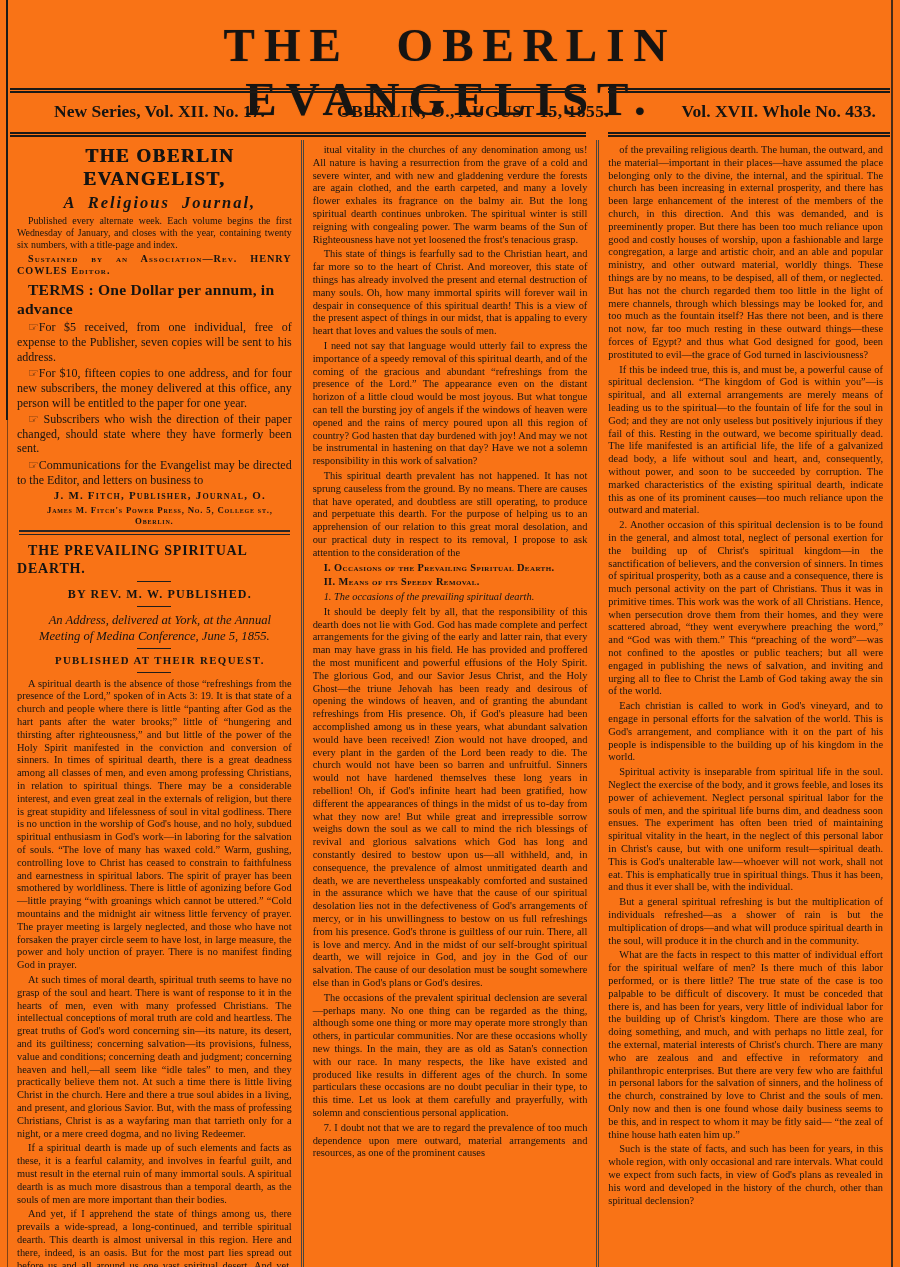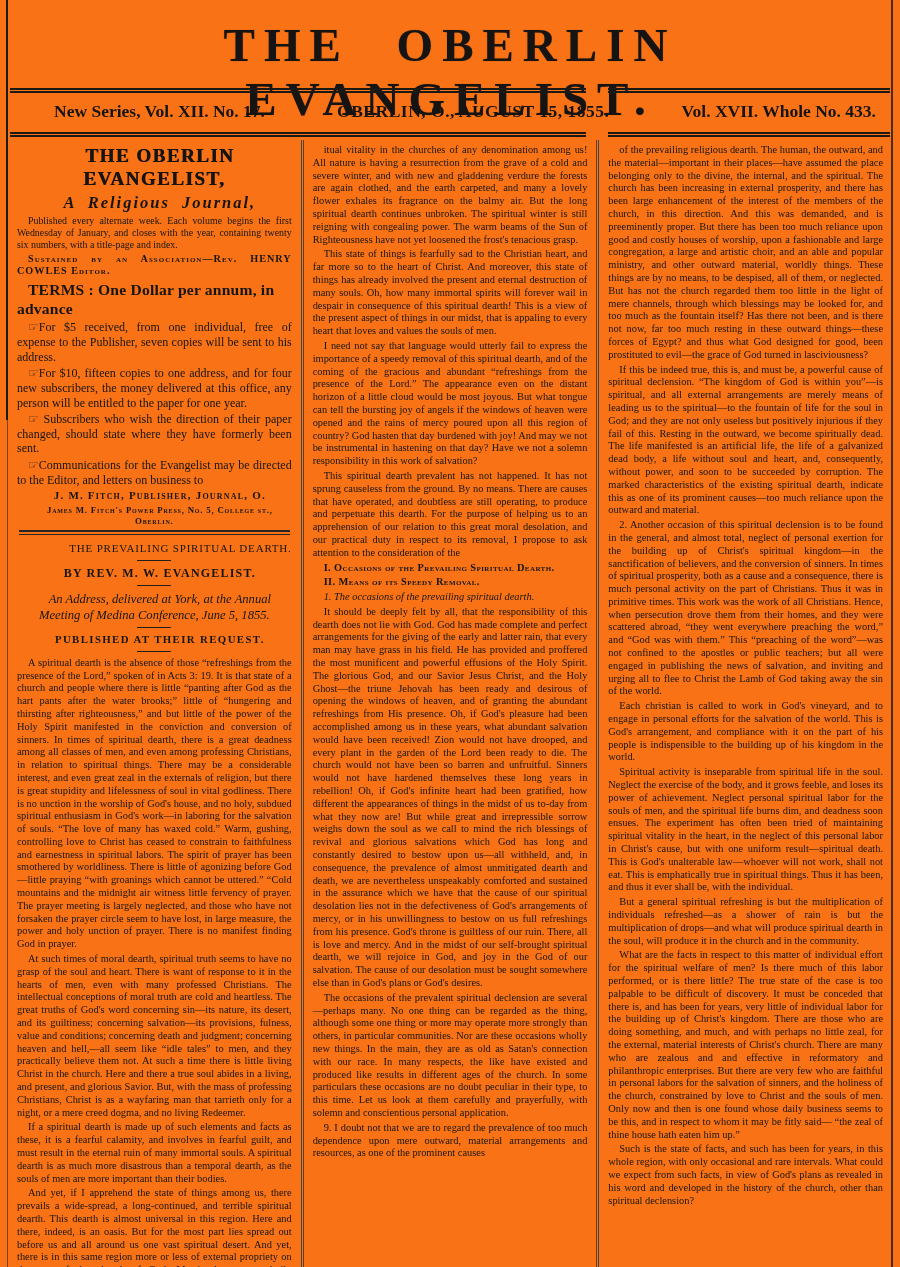--- a/index.html
+++ b/index.html
@@ -57,21 +57,21 @@
     margin:2px 0 5px 0;text-align:left;
   }
   .notice{font-size:12px;line-height:1.22;margin-bottom:4px;}
   .publisher{text-align:center;text-indent:0;font-size:11px;letter-spacing:1.2px;
     font-variant:small-caps;font-weight:bold;margin:1px 0 1px 0;}
   .press{text-align:center;text-indent:0;font-size:8.8px;letter-spacing:.8px;
     font-variant:small-caps;font-weight:bold;margin-bottom:4px;}
   .sect-rule2{border-top:2px solid #2a2623;border-bottom:1px solid #2a2623;height:2px;margin:4px 2px 7px 2px;}
 
   
-  .art-title{text-align:right;text-indent:0;font-weight:normal;font-size:11px;
+  .art-title{text-align:left;text-indent:0;font-weight:bold;font-size:14px;
     letter-spacing:.8px;margin:6px 0 2px 0;}
   .mini-rule{width:34px;border-top:1px solid #211e1b;margin:4px auto 5px auto;}
   .byline{text-align:center;text-indent:0;font-weight:bold;font-size:12px;
     letter-spacing:1.2px;margin-bottom:1px;}
   .address{text-align:center;text-indent:0;font-style:italic;font-size:12.6px;
     line-height:1.3;margin:1px 4px 1px 4px;}
   .request{text-align:center;text-indent:0;font-variant:small-caps;font-weight:bold;
     font-size:10.8px;letter-spacing:1.4px;margin-bottom:2px;}
 
   
@@ -114,21 +114,21 @@
       <p class="terms">TERMS : One Dollar per annum, in advance</p>
       <p class="notice">☞For $5 received, from one individual, free of expense to the Publisher, seven copies will be sent to his address.</p>
       <p class="notice">☞For $10, fifteen copies to one address, and for four new subscribers, the money delivered at this office, any person will be entitled to the paper for one year.</p>
       <p class="notice">☞ Subscribers who wish the direction of their paper changed, should state where they have formerly been sent.</p>
       <p class="notice">☞Communications for the Evangelist may be directed to the Editor, and letters on business to</p>
       <p class="publisher">J. M. Fitch, Publisher, Journal, O.</p>
       <p class="press">James M. Fitch's Power Press, No. 5, College st., Oberlin.</p>
       <div class="sect-rule2"></div>
       <p class="art-title">THE PREVAILING SPIRITUAL DEARTH.</p>
       <div class="mini-rule"></div>
-      <p class="byline">BY REV. M. W. EVANGELIST.</p>
+      <p class="byline">BY REV. M. W. PUBLISHED.</p>
       <div class="mini-rule"></div>
       <p class="address">An Address, delivered at York, at the Annual Meeting of Medina Conference, June 5, 1855.</p>
       <div class="mini-rule"></div>
       <p class="request">PUBLISHED AT THEIR REQUEST.</p>
       <div class="mini-rule"></div>
       <p>A spiritual dearth is the absence of those “refreshings from the presence of the Lord,” spoken of in Acts 3: 19.  It is that state of a church and people where there is little “panting after God as the hart pants after the water brooks;” little of “hungering and thirsting after righteousness,” and but little of the power of the Holy Spirit manifested in the conviction and conversion of sinners.  In times of spiritual dearth, there is a great deadness among all classes of men, and even among professing Christians, in relation to spiritual things.  There may be a considerable interest, and even great zeal in the externals of religion, but there is great stupidity and lifelessness of soul in vital godliness.  There is no unction in the worship of God's house, and no holy, subdued spiritual enthusiasm in God's work—in laboring for the salvation of souls.  “The love of many has waxed cold.”  Warm, gushing, controlling love to Christ has ceased to constrain to faithfulness and earnestness in spiritual labors.  The spirit of prayer has been smothered by worldliness.  There is little of agonizing before God—little praying “with groanings which cannot be uttered.”  “Cold mountains and the midnight air witness little fervency of prayer.  The prayer meeting is largely neglected, and those who have not forsaken the prayer circle seem to have lost, in large measure, the power and holy unction of prayer.  There is no manifest finding God in prayer.</p>
       <p>At such times of moral dearth, spiritual truth seems to have no grasp of the soul and heart.  There is want of response to it in the hearts of men, even with many professed Christians.  The intellectual conceptions of moral truth are cold and heartless.  The great truths of God's word concerning sin—its nature, its desert, and its guiltiness; concerning salvation—its provisions, fulness, value and conditions; concerning death and judgment; concerning heaven and hell,—all seem like “idle tales” to men, and they practically believe them not.  At such a time there is little living Christ in the church.  Here and there a true soul abides in a living, and present, and glorious Savior.  But, with the mass of professing Christians, Christ is as a wayfaring man that tarrieth only for a night, or a mere creed dogma, and no living Redeemer.</p>
       <p>If a spiritual dearth is made up of such elements and facts as these, it is a fearful calamity, and involves in fearful guilt, and must result in the eternal ruin of many immortal souls.  A spiritual dearth is as much more disastrous than a temporal dearth, as the souls of men are more important than their bodies.</p>
       <p>And yet, if I apprehend the state of things among us, there prevails a wide-spread, a long-continued, and terrible spiritual dearth.  This dearth is almost universal in this region.  Here and there, indeed, is an oasis.  But for the most part lies spread out before us and all around us one vast spiritual desert.  And yet, there is in this same region more or less of external propriety on the part of the church of God.  Meeting-houses are built, parsonages are reared, ministers are settled, and, in many respects there is valuable improvement in external appearances, and in material interests.  But where is the spir-</p>
     </div>
@@ -136,21 +136,21 @@
     <div class="col">
       <p>itual vitality in the churches of any denomination among us!  All nature is having a resurrection from the grave of a cold and severe winter, and with new and gladdening verdure the forests are again clothed, and the earth carpeted, and many a lovely flower exhales its fragrance on the balmy air.  But the long spiritual dearth continues unbroken.  The spiritual winter is still reigning with congealing power.  The warm beams of the Sun of Righteousness have not yet loosened the frost's tenacious grasp.</p>
       <p>This state of things is fearfully sad to the Christian heart, and far more so to the heart of Christ.  And moreover, this state of things has already involved the present and eternal destruction of many souls.  Oh, how many immortal spirits will forever wail in despair in consequence of this spiritual dearth!  This is a view of the present aspect of things in our midst, that is appaling to every heart that loves and values the souls of men.</p>
       <p>I need not say that language would utterly fail to express the importance of a speedy removal of this spiritual dearth, and of the coming of the gracious and abundant “refreshings from the presence of the Lord.”  The appearance even on the distant horizon of a little cloud would be most joyous.  But what tongue can tell the bursting joy of angels if the windows of heaven were opened and the rains of mercy poured upon all this region of country?  God hasten that day burdened with joy!  And may we not be instrumental in hastening on that day? Have we not a solemn responsibility in this work of salvation?</p>
       <p>This spiritual dearth prevalent has not happened.  It has not sprung causeless from the ground.  By no means. There are causes that have operated, and doubtless are still operating, to produce and perpetuate this dearth. For the purpose of helping us to an apprehension of our relation to this great moral desolation, and our practical duty in respect to its removal, I propose to ask attention to the consideration of the</p>
       <p class="sc">I. Occasions of the Prevailing Spiritual Dearth.</p>
       <p class="sc">II. Means of its Speedy Removal.</p>
       <p class="it">1. The occasions of the prevailing spiritual dearth.</p>
       <p>It should be deeply felt by all, that the responsibility of this dearth does not lie with God.  God has made complete and perfect arrangements for the giving of the early and latter rain, that every man may have grass in his field.  He has provided and proffered the most munificent and powerful effusions of the Holy Spirit.  The glorious God, and our Savior Jesus Christ, and the Holy Ghost—the triune Jehovah has been ready and desirous of opening the windows of heaven, and of granting the abundant refreshings from His presence.  Oh, if God's pleasure had been accomplished among us in these years, what abundant salvation would have been received! Zion would not have drooped, and every plant in the garden of the Lord been ready to die.  The church would not have been so barren and unfruitful.  Sinners would not have hardened themselves these long years in rebellion!  Oh, if God's infinite heart had been gratified, how different the appearances of things in the midst of us to-day from what they now are!  But while great and irrepressible sorrow weighs down the soul as we call to mind the rich blessings of revival and glorious salvations which God has long and constantly desired to bestow upon us—all withheld, and, in consequence, the prevalence of almost unmitigated dearth and death, we are nevertheless unspeakably comforted and sustained in the assurance which we have that the cause of our spiritual desolation lies not in the defectiveness of God's arrangements of mercy, or in his unwillingness to bestow on us full refreshings from his presence.  God's throne is guiltless of our ruin.  There, all is love and mercy.  And in the midst of our self-brought spiritual dearth, we will rejoice in God, and joy in the God of our salvation.  The cause of our desolation must be sought somewhere else than in God's plans or God's desires.</p>
       <p>The occasions of the prevalent spiritual declension are several—perhaps many.  No one thing can be regarded as the thing, although some one thing or more may operate more strongly than others, in particular communities.  Nor are these occasions wholly new things.  In the main, they are as old as Satan's connection with our race.  In many respects, the like have existed and produced like results in different ages of the church.  In some particulars these occasions are no doubt peculiar in their type, to this time.  Let us look at them carefully and prayerfully, with solemn and conscientious personal application.</p>
-      <p>9. I doubt not that we are to regard the prevalence of too much dependence upon mere outward, material arrangements and resources, as one of the prominent causes</p>
+      <p>7. I doubt not that we are to regard the prevalence of too much dependence upon mere outward, material arrangements and resources, as one of the prominent causes</p>
     </div>
 
     <div class="col">
       <p>of the prevailing religious dearth.  The human, the outward, and the material—important in their places—have assumed the place belonging only to the divine, the internal, and the spiritual.  The church has been increasing in external prosperity, and there has been large enhancement of the interest of the members of the church, in this direction.  And this was demanded, and is preeminently proper.  But there has been too much reliance upon good and costly houses of worship, upon a fashionable and large congregation, a large and artistic choir, and an able and popular ministry, and other outward material, worldly things.  These things are by no means, to be despised, all of them, or neglected.  But has not the church regarded them too little in the light of mere channels, through which blessings may be looked for, and too much as the fountain itself?  Has there not been, and is there not now, far too much resting in these outward things—these forces of Egypt? and thus what God designed for good, been prostituted to evil—the grace of God turned in lasciviousness?</p>
       <p>If this be indeed true, this is, and must be, a powerful cause of spiritual declension.  “The kingdom of God is within you”—is spiritual, and all external arrangements are merely means of leading us to the spiritual—to the fountain of life for the soul in God; and they are not only useless but positively injurious if they fail of this. Resting in the outward, we become spiritually dead.  The life manifested is an artificial life, the life of a galvanized dead body, a life without soul and heart, and, consequently, without power, and soon to be succeeded by corruption.  The marked characteristics of the existing spiritual dearth, indicate this as one of its prominent causes—too much reliance upon the outward and material.</p>
       <p>2. Another occasion of this spiritual declension is to be found in the general, and almost total, neglect of personal exertion for the building up of Christ's spiritual kingdom—in the sanctification of believers, and the conversion of sinners.  In times of spiritual prosperity, both as a cause and a consequence, there is much personal activity on the part of Christians.  Thus it was in primitive times.  This work was the work of all Christians. Hence, when persecution drove them from their homes, and they were scattered abroad, “they went everywhere preaching the word,” and “God was with them.”  This “preaching of the word”—was not confined to the apostles or public teachers; but all were engaged in publishing the news of salvation, and inviting and urging all to flee to Christ the Lamb of God taking away the sin of the world.</p>
       <p>Each christian is called to work in God's vineyard, and to engage in personal efforts for the salvation of the world.  This is God's arrangement, and compliance with it on the part of his people is indispensible to the building up of his kingdom in the world.</p>
       <p>Spiritual activity is inseparable from spiritual life in the soul.  Neglect the exercise of the body, and it grows feeble, and loses its power of achievement. Neglect personal spiritual labor for the souls of men, and the spiritual life burns dim, and deadness soon ensues.  The experiment has often been tried of maintaining spiritual vitality in the heart, in the neglect of this personal labor in Christ's cause, but with one uniform result—spiritual death.  This is God's unalterable law—whoever will not work, shall not eat.  This is emphatically true in spiritual things.  Thus it has been, and thus it ever shall be, with the individual.</p>
       <p>But a general spiritual refreshing is but the multiplication of individuals refreshed—as a shower of rain is but the multiplication of drops—and what will produce spiritual dearth in the soul, will produce it in the church and in the community.</p>
       <p>What are the facts in respect to this matter of individual effort for the spiritual welfare of men?  Is there much of this labor performed, or is there little?  The true state of the case is too palpable to be difficult of discovery.  It must be conceded that there is, and has been for years, very little of individual labor for the building up of Christ's kingdom.  There are those who are doing something, and much, and with perhaps no little zeal, for the external, material interests of Christ's church. There are many who are zealous and and effective in reformatory and philanthropic enterprises.  But there are very few who are faithful in personal labors for the salvation of sinners, and the holiness of the church, constrained by love to Christ and the souls of men.  Only now and then is one found whose daily business seems to be this, and in respect to whom it may be fitly said— “the zeal of thine house hath eaten him up.”</p>

